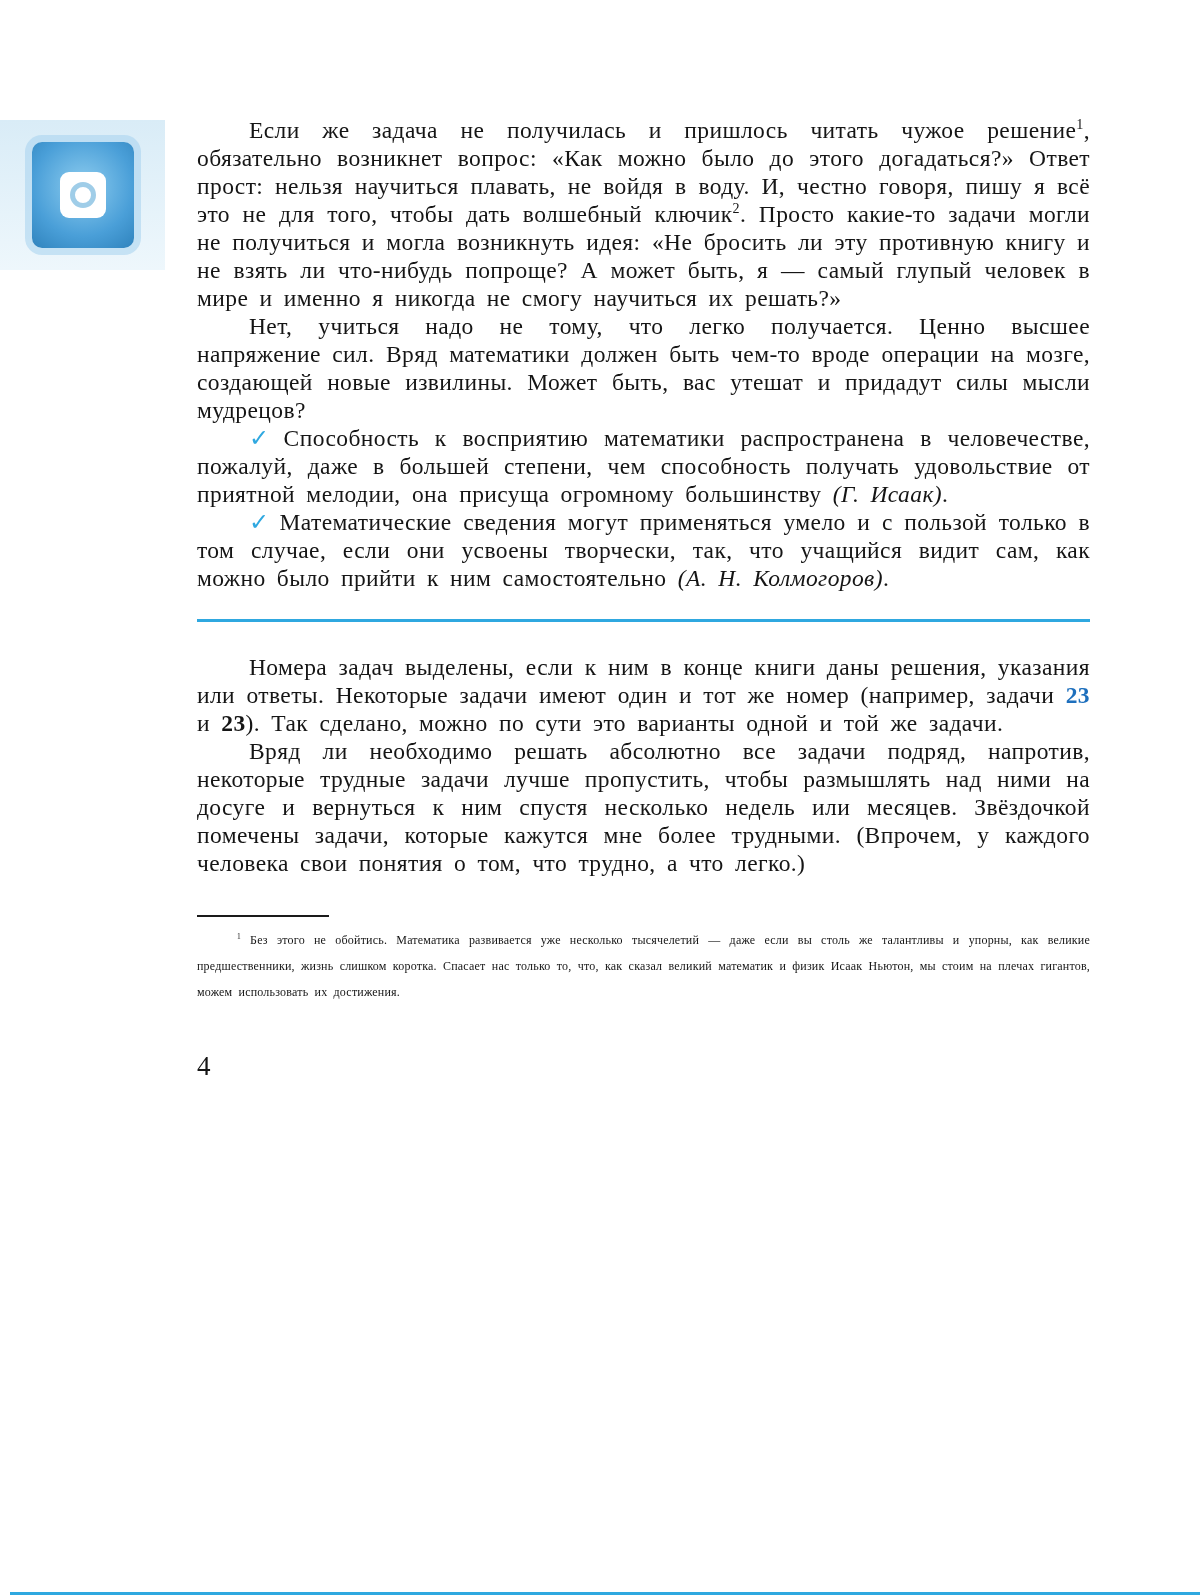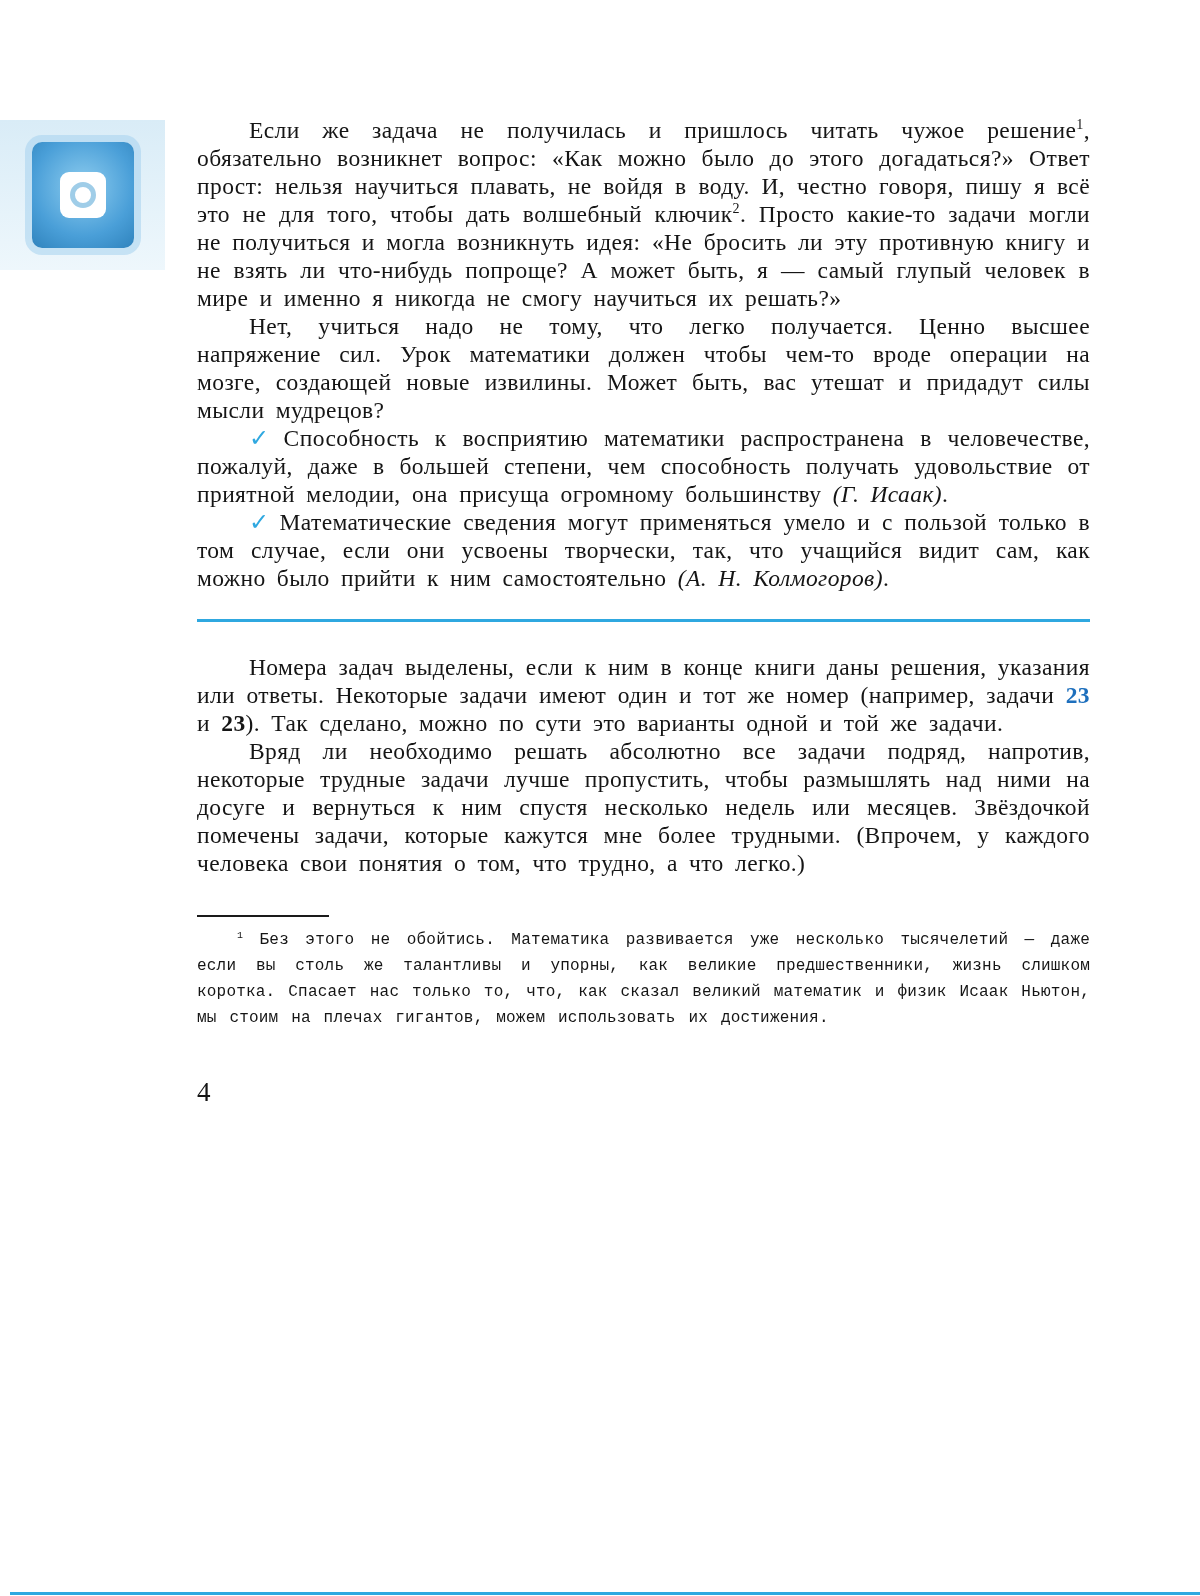--- a/index.html
+++ b/index.html
@@ -57,23 +57,23 @@
   .divider {
     height:3px; background:var(--accent-blue,#2fa8e0);
     margin:27px 0 31px 0;
   }
 
   .footnote-rule {
     width:132px; border-top:2px solid #1a1a1a;
     margin:38px 0 10px 0;
   }
   .footnote {
-    font-size:16px; line-height:26px;
+    font-size:12px; line-height:26px;
     text-align:justify; text-indent:40px;
-    letter-spacing:.2px; word-spacing:3px;font-family:Liberation Mono, monospace;
+    letter-spacing:.2px; word-spacing:3px;
   }
   .fn-marker { font-size:.62em; vertical-align:super; line-height:0; }
 
   .page-number {
     font-size:27px; margin-top:46px;
   }
 
   .bottom-line {
     position:absolute; left:10px; right:0; bottom:1px; height:3px;
     background:var(--accent-blue,#2fa8e0);
@@ -87,21 +87,21 @@
     <div class="thumb-inner">
       <div class="thumb-dot"></div>
     </div>
   </div>
 </div>
 
 <div class="content">
 
   <p class="para"><span>Если же задача не получилась и пришлось читать чужое решение</span><sup class="fn-ref">1</sup><span>, обязательно возникнет вопрос: «Как можно было до этого догадаться?» Ответ прост: нельзя научиться плавать, не войдя в воду. И, честно говоря, пишу я всё это не для того, чтобы дать волшебный ключик</span><sup class="fn-ref">2</sup><span>. Просто какие-то задачи могли не получиться и могла возникнуть идея: «Не бросить ли эту противную книгу и не взять ли что-нибудь попроще? А может быть, я — самый глупый человек в мире и именно я никогда не смогу научиться их решать?»</span></p>
 
-  <p class="para">Нет, учиться надо не тому, что легко получается. Ценно высшее напряжение сил. Урок математики должен чтобы чем-то вроде операции на мозге, создающей новые извилины. Может быть, вас утешат и придадут силы мысли мудрецов?</p>
+  <p class="para">Нет, учиться надо не тому, что легко получается. Ценно высшее напряжение сил. Вряд математики должен быть чем-то вроде операции на мозге, создающей новые извилины. Может быть, вас утешат и придадут силы мысли мудрецов?</p>
 
   <p class="para"><span class="check">✓</span><span>Способность к восприятию математики распространена в человечестве, пожалуй, даже в большей степени, чем способность получать удовольствие от приятной мелодии, она присуща огромному большинству </span><span class="quote-author">(Г. Исаак)</span><span>.</span></p>
 
 
 
   <p class="para"><span class="check">✓</span><span>Математические сведения могут применяться умело и с пользой только в том случае, если они усвоены творчески, так, что учащийся видит сам, как можно было прийти к ним самостоятельно </span><span class="quote-author">(А. Н. Колмогоров)</span><span>.</span></p>
 
   <div class="divider"></div>
 
   <p class="para"><span>Номера задач выделены, если к ним в конце книги даны решения, указания или ответы. Некоторые задачи имеют один и тот же номер (например, задачи </span><span class="num-link">23</span><span> и </span><span class="num-bold">23</span><span>). Так сделано, можно по сути это варианты одной и той же задачи.</span></p>

